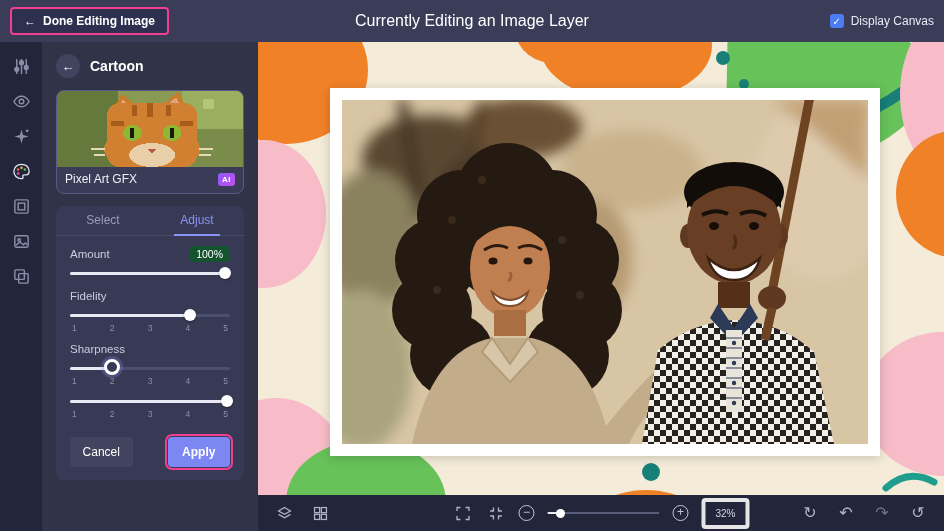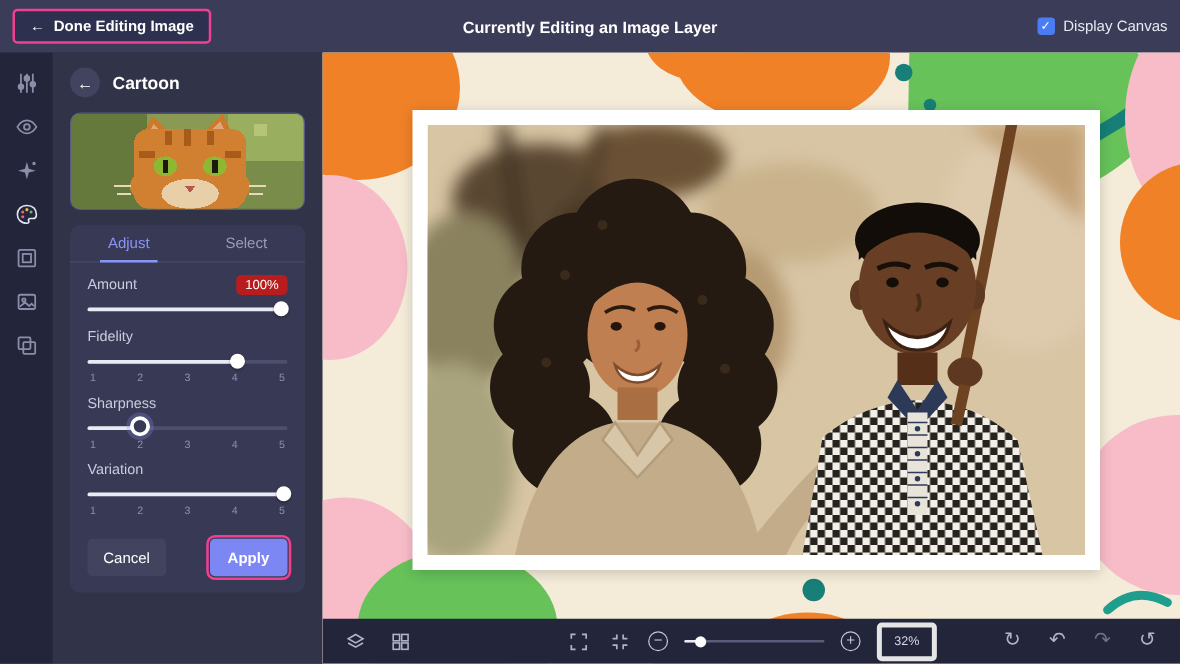--- a/index.html
+++ b/index.html
@@ -5,21 +5,21 @@
   * { box-sizing: border-box; margin: 0; padding: 0; }
   html,body { width:944px; height:531px; overflow:hidden; }
   body { font-family:"Liberation Sans", sans-serif; background:#23253a; }
   .app { width:944px; height:531px; display:flex; flex-direction:column; }
 
   
   .topbar { flex:0 0 42px; background:#3a3c58; display:flex; align-items:center; padding:0 10px; position:relative; }
   .done-btn { display:flex; align-items:center; gap:7px; background:#2e3050; color:#fff;
     border:2px solid #f23f8f; border-radius:4px; padding:5px 12px; font-size:12px; font-weight:700;
     cursor:pointer; font-family:inherit; }
-  .topbar-title { position:absolute; left:50%; transform:translateX(-50%); color:#fff; font-size:13px; font-weight:700; }
+  .topbar-title { position:absolute; left:50%; transform:translateX(-50%); color:#fff; font-size:16px; font-weight:400; }
   .display-canvas { margin-left:auto; display:flex; align-items:center; gap:7px; color:#e8e9f4; font-size:12px; }
   .checkbox { width:14px; height:14px; background:#4a7df5; border-radius:3px; color:#fff; font-size:10px;
     display:flex; align-items:center; justify-content:center; cursor:pointer; }
 
   .main { flex:1; display:flex; min-height:0; }
 
   
   .iconrail { flex:0 0 42px; background:#23253a; display:flex; flex-direction:column; align-items:center; padding-top:14px; gap:15px; }
   .rail-icon { width:20px; height:20px; color:#8b8ea9; display:flex; align-items:center; justify-content:center; cursor:pointer; }
   .rail-icon svg { width:19px; height:19px; }
@@ -45,21 +45,21 @@
   .close-btn { color:#a6a9c2; font-size:13px; cursor:pointer; line-height:1; }
   .tabs { display:flex; border-bottom:1px solid #474a68; }
   .tab { flex:1; text-align:center; padding:7px 0 8px; font-size:12px; color:#9a9db8; cursor:pointer; position:relative; }
   .tab.active { color:#8a93f8; }
   .tab.active::after { content:""; position:absolute; left:26%; right:26%; bottom:-1px; height:2px; background:#8a93f8; }
 
   .tool-body { padding:10px 14px 0; }
   .slider-block { margin-bottom:8px; }
   .slider-top { display:flex; align-items:center; justify-content:space-between; margin-bottom:4px; min-height:16px; }
   .slider-label { color:#c9ccdf; font-size:11.5px; }
-  .value-badge { background:#b91c1c; color:#fff; font-size:10.5px; border-radius:4px; padding:2px 7px; }
+  .value-badge { background:#14532d; color:#fff; font-size:10.5px; border-radius:4px; padding:2px 7px; }
   .slider { position:relative; height:14px; cursor:pointer; }
   .track { position:absolute; top:6px; left:0; right:0; height:3px; border-radius:2px; background:#4c4f6d; }
   .fill  { position:absolute; top:6px; left:0; height:3px; border-radius:2px; background:#e9eaf3; }
   .handle { position:absolute; top:1px; width:12px; height:12px; border-radius:50%; background:#fff;
     transform:translateX(-50%); box-shadow:0 1px 2px rgba(0,0,0,.4); }
   .handle.big { top:-2px; width:10px; height:10px; padding:0; border:3px solid #fff; background:#383a55;
     box-shadow:0 0 0 3px rgba(138,147,248,.25); width:16px; height:16px; }
   .ticks { display:flex; justify-content:space-between; margin-top:1px; color:#8d90ab; font-size:8.5px; padding:0 2px; }
   .tool-foot { display:flex; gap:10px; padding:10px 14px 13px; }
   .btn { flex:1; border:none; border-radius:4px; padding:8px 0; font-size:12px; color:#fff; cursor:pointer; font-family:inherit;text-align:center; }
@@ -188,26 +188,30 @@
             <rect x="118" y="30" width="12" height="5"></rect>
           </g>
           <ellipse cx="72" cy="42" rx="9" ry="8" fill="#8fb832"></ellipse>
           <ellipse cx="110" cy="42" rx="9" ry="8" fill="#8fb832"></ellipse>
           <rect x="70" y="37" width="4" height="10" fill="#1a1a10"></rect>
           <rect x="108" y="37" width="4" height="10" fill="#1a1a10"></rect>
           <ellipse cx="91" cy="64" rx="22" ry="12" fill="#e8cfa8"></ellipse>
           <path d="M87,58 h8 l-4,5 z" fill="#b55a4a"></path>
           <path d="M46,58 h-13 M46,64 h-11 M136,58 h13 M136,64 h11" stroke="#e8d8b8" stroke-width="1.5"></path>
         </svg>
+        <div class="thumb-row">
+          <span class="thumb-label">Pixel Art GFX</span>
+          <span class="ai-badge">AI</span>
+        </div>
       </div>
 
       <div class="tool-card">
         <div class="tabs">
+          <div class="tab">Select</div>
           <div class="tab active">Adjust</div>
-          <div class="tab">Select</div>
         </div>
         <div class="tool-body">
 
           <div class="slider-block">
             <div class="slider-top">
               <span class="slider-label">Amount</span>
               <span class="value-badge">100%</span>
             </div>
             <div class="slider">
               <div class="track"></div>
@@ -246,23 +250,20 @@
             <div class="ticks">
               <span>1</span>
               <span>2</span>
               <span>3</span>
               <span>4</span>
               <span>5</span>
             </div>
           </div>
 
           <div class="slider-block">
-            <div class="slider-top">
-              <span class="slider-label">Variation</span>
-            </div>
             <div class="slider">
               <div class="track"></div>
               <div class="fill" style="width: 98%;"></div>
               <div class="handle" style="left: 98%;"></div>
             </div>
             <div class="ticks">
               <span>1</span>
               <span>2</span>
               <span>3</span>
               <span>4</span>

